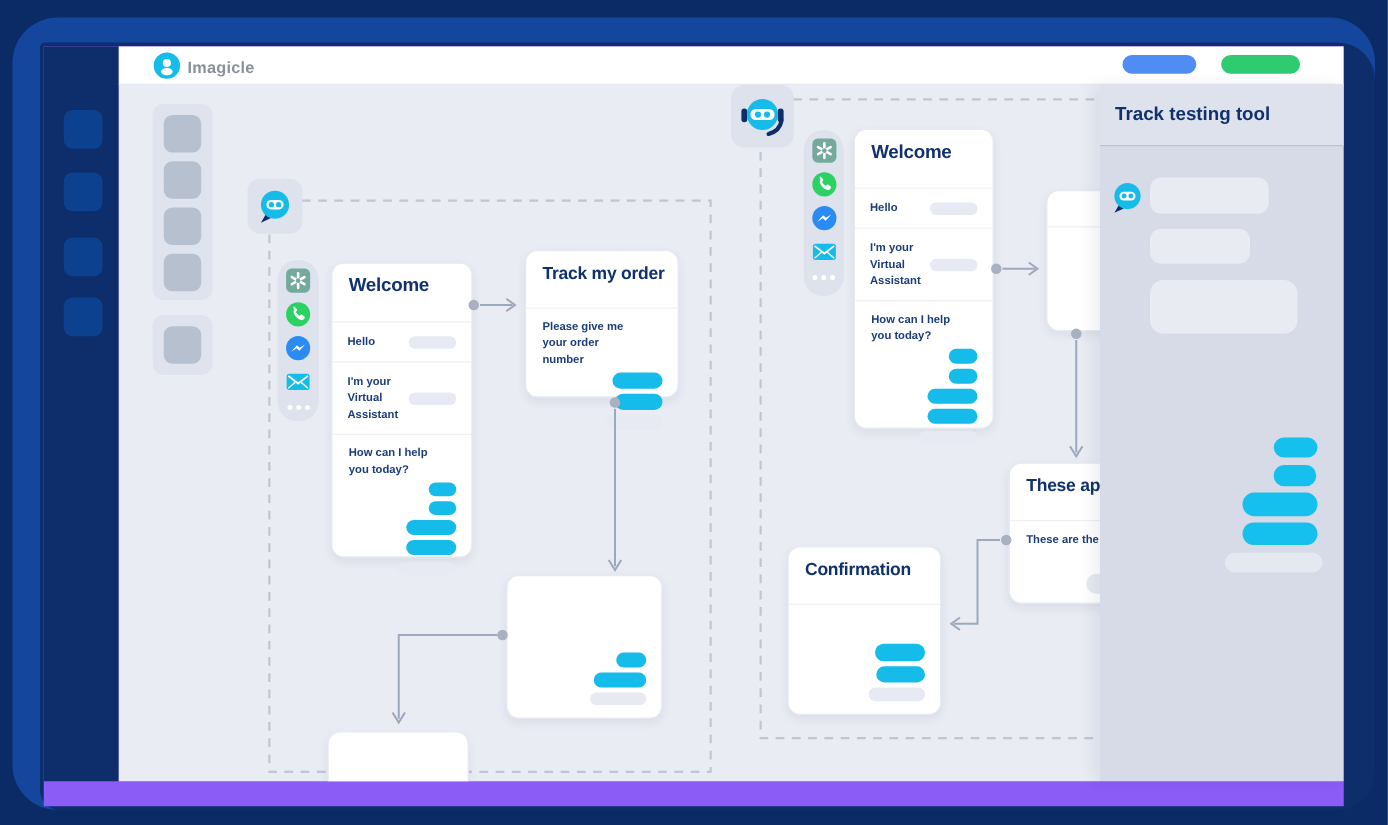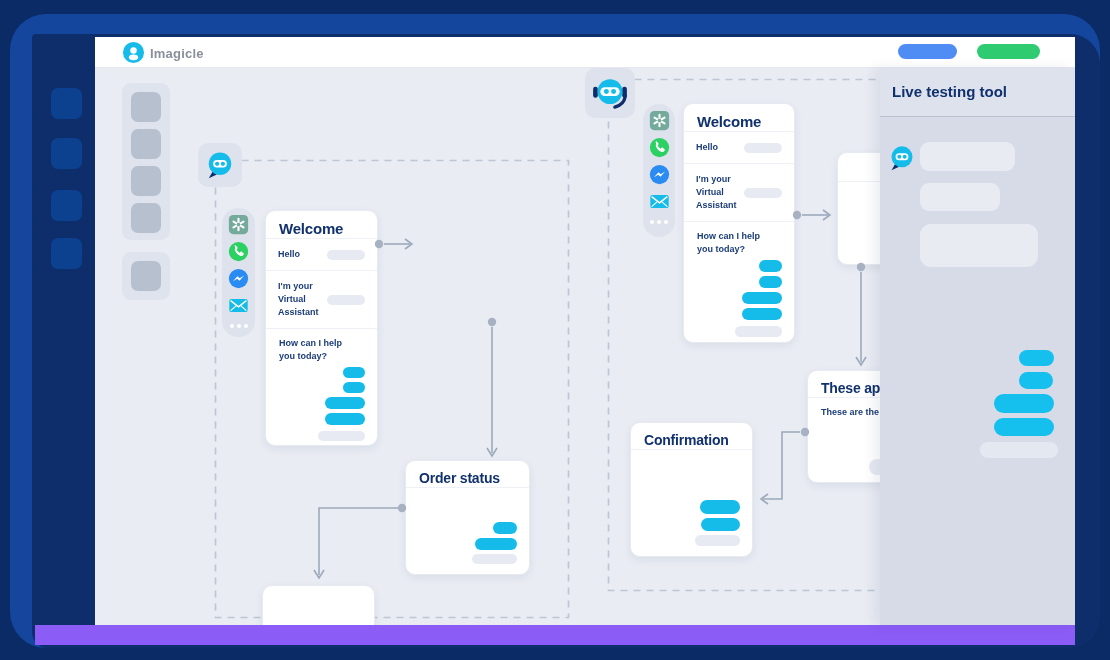--- a/index.html
+++ b/index.html
@@ -31,21 +31,21 @@
 
   .bot-chip{position:absolute;background:#dde2ec;border-radius:10px;display:flex;align-items:center;justify-content:center;}
 
   .channels{position:absolute;background:#dde2ec;border-radius:16px;display:flex;flex-direction:column;align-items:center;gap:6px;padding-top:6px;}
   .ch-ic{width:21px;height:21px;flex:0 0 aupx;}
   .dots{display:flex;gap:3px;margin-top:2px;}
   .dots i{width:4px;height:4px;border-radius:50%;background:#ffffff;}
 
   .card{position:absolute;background:#ffffff;border-radius:10px;border:1px solid #e7eaf1;
         box-shadow:0 3px 8px rgba(25,45,90,.08);display:flex;flex-direction:column;}
-  .card-title{padding:9px 13px 1px;font-weight:bold;color:#10316e;border-bottom:1px solid #eef0f6;font-size:15px;letter-spacing:-.2px;white-space:nowrap;}
+  .card-title{padding:9px 13px 20px;font-weight:bold;color:#10316e;border-bottom:1px solid #eef0f6;font-size:15px;letter-spacing:-.2px;white-space:nowrap;}
   .card-title.sm{font-size:14px;}
   .crow{display:flex;justify-content:space-between;align-items:center;gap:6px;padding:9px 12px;border-bottom:1px solid #eef0f6;}
   .clabel{font-size:9px;color:#1c3d79;font-weight:bold;line-height:1.45;}
   .cbody{padding:8px 13px 4px;}
   .pill{border-radius:99px;flex:0 0 auto;}
   .pill.g{background:#e7eaf2;}
   .pill.c{background:#16bce9;}
   .pill-stack{display:flex;flex-direction:column;align-items:flex-end;gap:4px;padding:0 12px 10px;margin-top:auto;}
   .spacer-head{height:29px;border-bottom:1px solid #eef0f6;}
 
@@ -193,23 +193,33 @@
         </div>
         <div class="pill-stack">
           <span class="pill c" style="width:22px;height:11px"></span>
           <span class="pill c" style="width:22px;height:11px"></span>
           <span class="pill c" style="width:40px;height:12px"></span>
           <span class="pill c" style="width:40px;height:12px"></span>
           <span class="pill g" style="width:47px;height:10px;margin-top:2px"></span>
         </div>
       </div>
 
+      <div class="card" style="left:325px;top:132px;width:123px;height:118px">
+        <div class="card-title sm">Track my order</div>
+        <div class="cbody">
+          <span class="clabel" style="display:block;max-width:72px">Please give me your order number</span>
+        </div>
+        <div class="pill-stack">
+          <span class="pill c" style="width:40px;height:13px"></span>
+          <span class="pill c" style="width:38px;height:13px"></span>
+          <span class="pill g" style="width:45px;height:12px"></span>
+        </div>
+      </div>
 
       <div class="card" style="left:310px;top:392px;width:125px;height:115px">
-        <div class="card-title sm">Order status</div>
         <div class="pill-stack">
           <span class="pill c" style="width:24px;height:12px"></span>
           <span class="pill c" style="width:42px;height:12px"></span>
           <span class="pill g" style="width:45px;height:10px"></span>
         </div>
       </div>
 
       <div class="card" style="left:167px;top:517px;width:113px;height:60px"></div>
 
       <div class="bot-chip" style="left:490px;top:0;width:50px;height:50px">
@@ -265,21 +275,21 @@
       </div>
 
       <div class="card" style="left:712px;top:302px;width:105px;height:113px">
         <div class="card-title sm">These app</div>
         <div class="cbody">
           <span class="clabel" style="display:block;white-space:nowrap">These are the avail</span>
         </div>
         <span class="pill g abs" style="left:61px;top:88px;width:42px;height:16px"></span>
       </div>
 
-      <div class="card" style="left:535px;top:354px;width:123px;height:135px">
+      <div class="card" style="left:535px;top:369px;width:123px;height:135px">
         <div class="card-title sm">Confirmation</div>
         <div class="pill-stack">
           <span class="pill c" style="width:40px;height:14px"></span>
           <span class="pill c" style="width:39px;height:13px"></span>
           <span class="pill g" style="width:45px;height:11px"></span>
         </div>
       </div>
 
       <svg class="svg-layer" stroke="#9ca9bc" stroke-width="1.6" fill="none">
         <g>
@@ -310,21 +320,21 @@
         <g>
           <circle cx="710" cy="364" r="4.2" fill="#a7b1c2" stroke="none"></circle>
           <path d="M705 364 H687 V431 H668"></path>
             <path d="M673 426 L666 431 L673 436"></path>
         </g>
       </svg>
     </div>
 
     <div class="live-panel">
       <div class="live-head">
-        <span class="live-title">Live testing tool</span>
+        <span class="live-title">Track testing tool</span>
       </div>
 
       <svg class="abs" style="left:8px;top:76px" width="28" height="28" viewBox="0 0 24 24">
           <use href="#robot-bubble"></use>
         </svg>
 
       <div class="bubble" style="left:40px;top:74px;width:95px;height:29px"></div>
       <div class="bubble" style="left:40px;top:115px;width:80px;height:28px"></div>
       <div class="bubble" style="left:40px;top:156px;width:118px;height:43px;border-radius:11px"></div>
 

